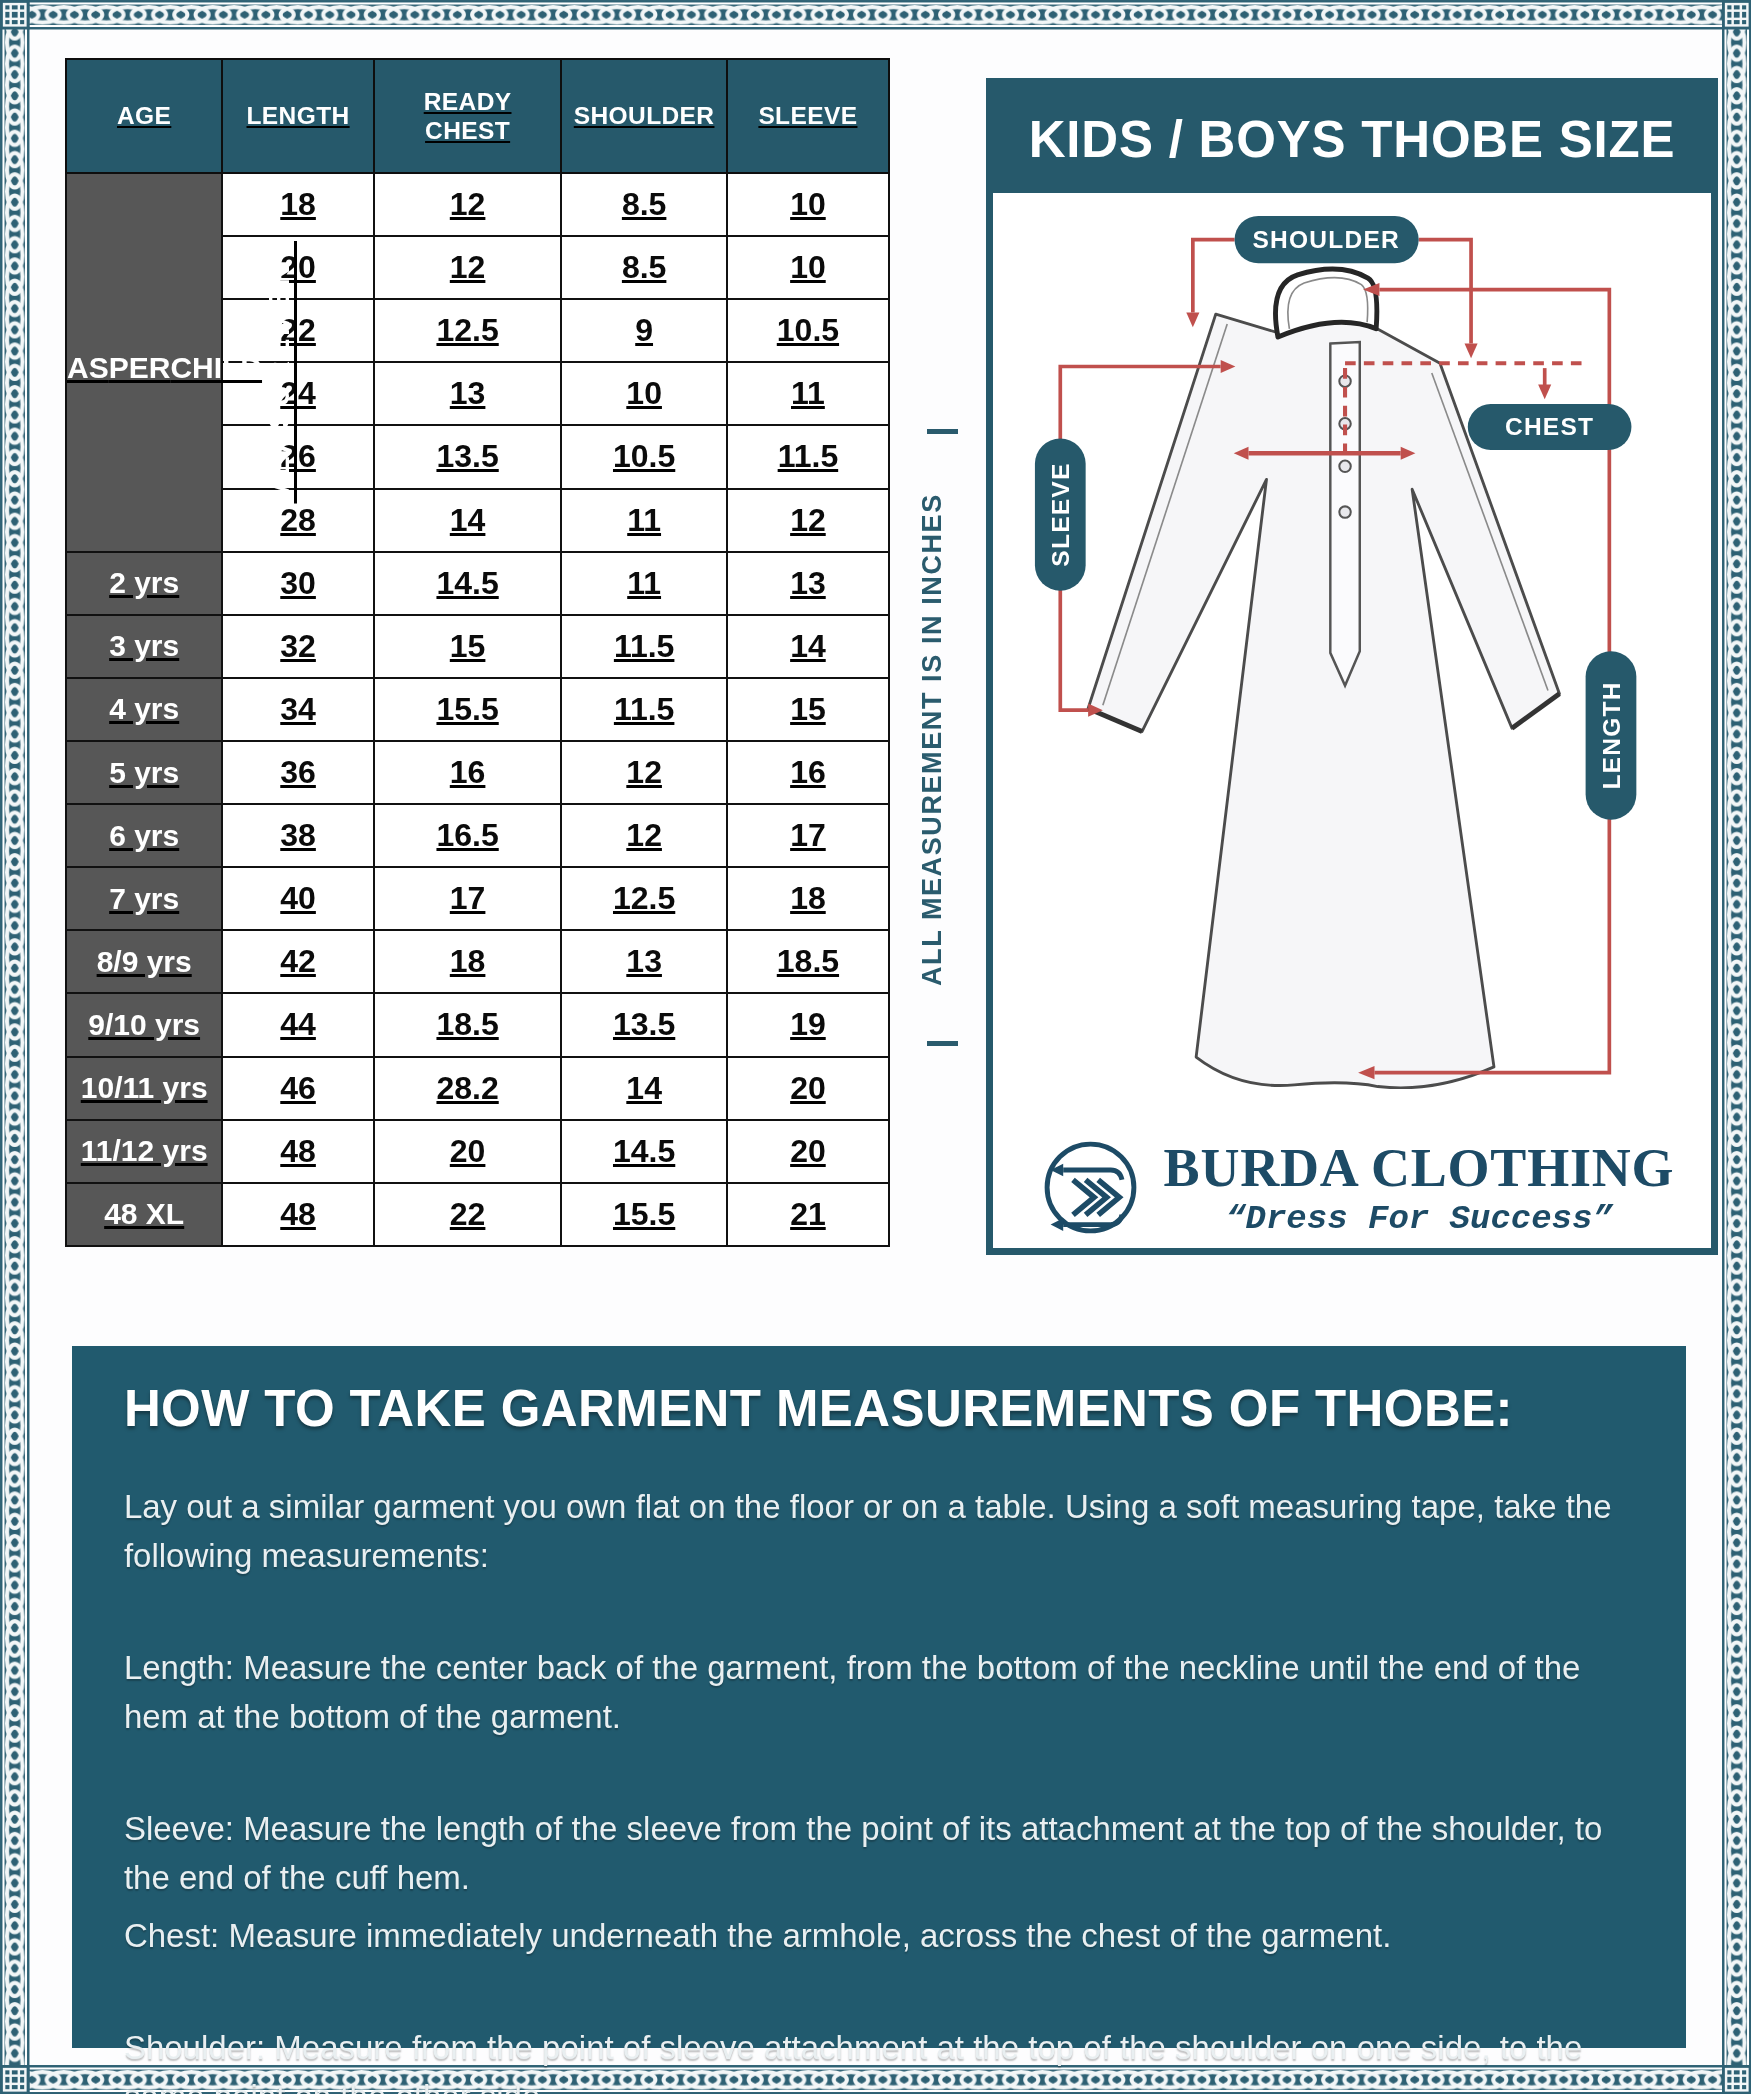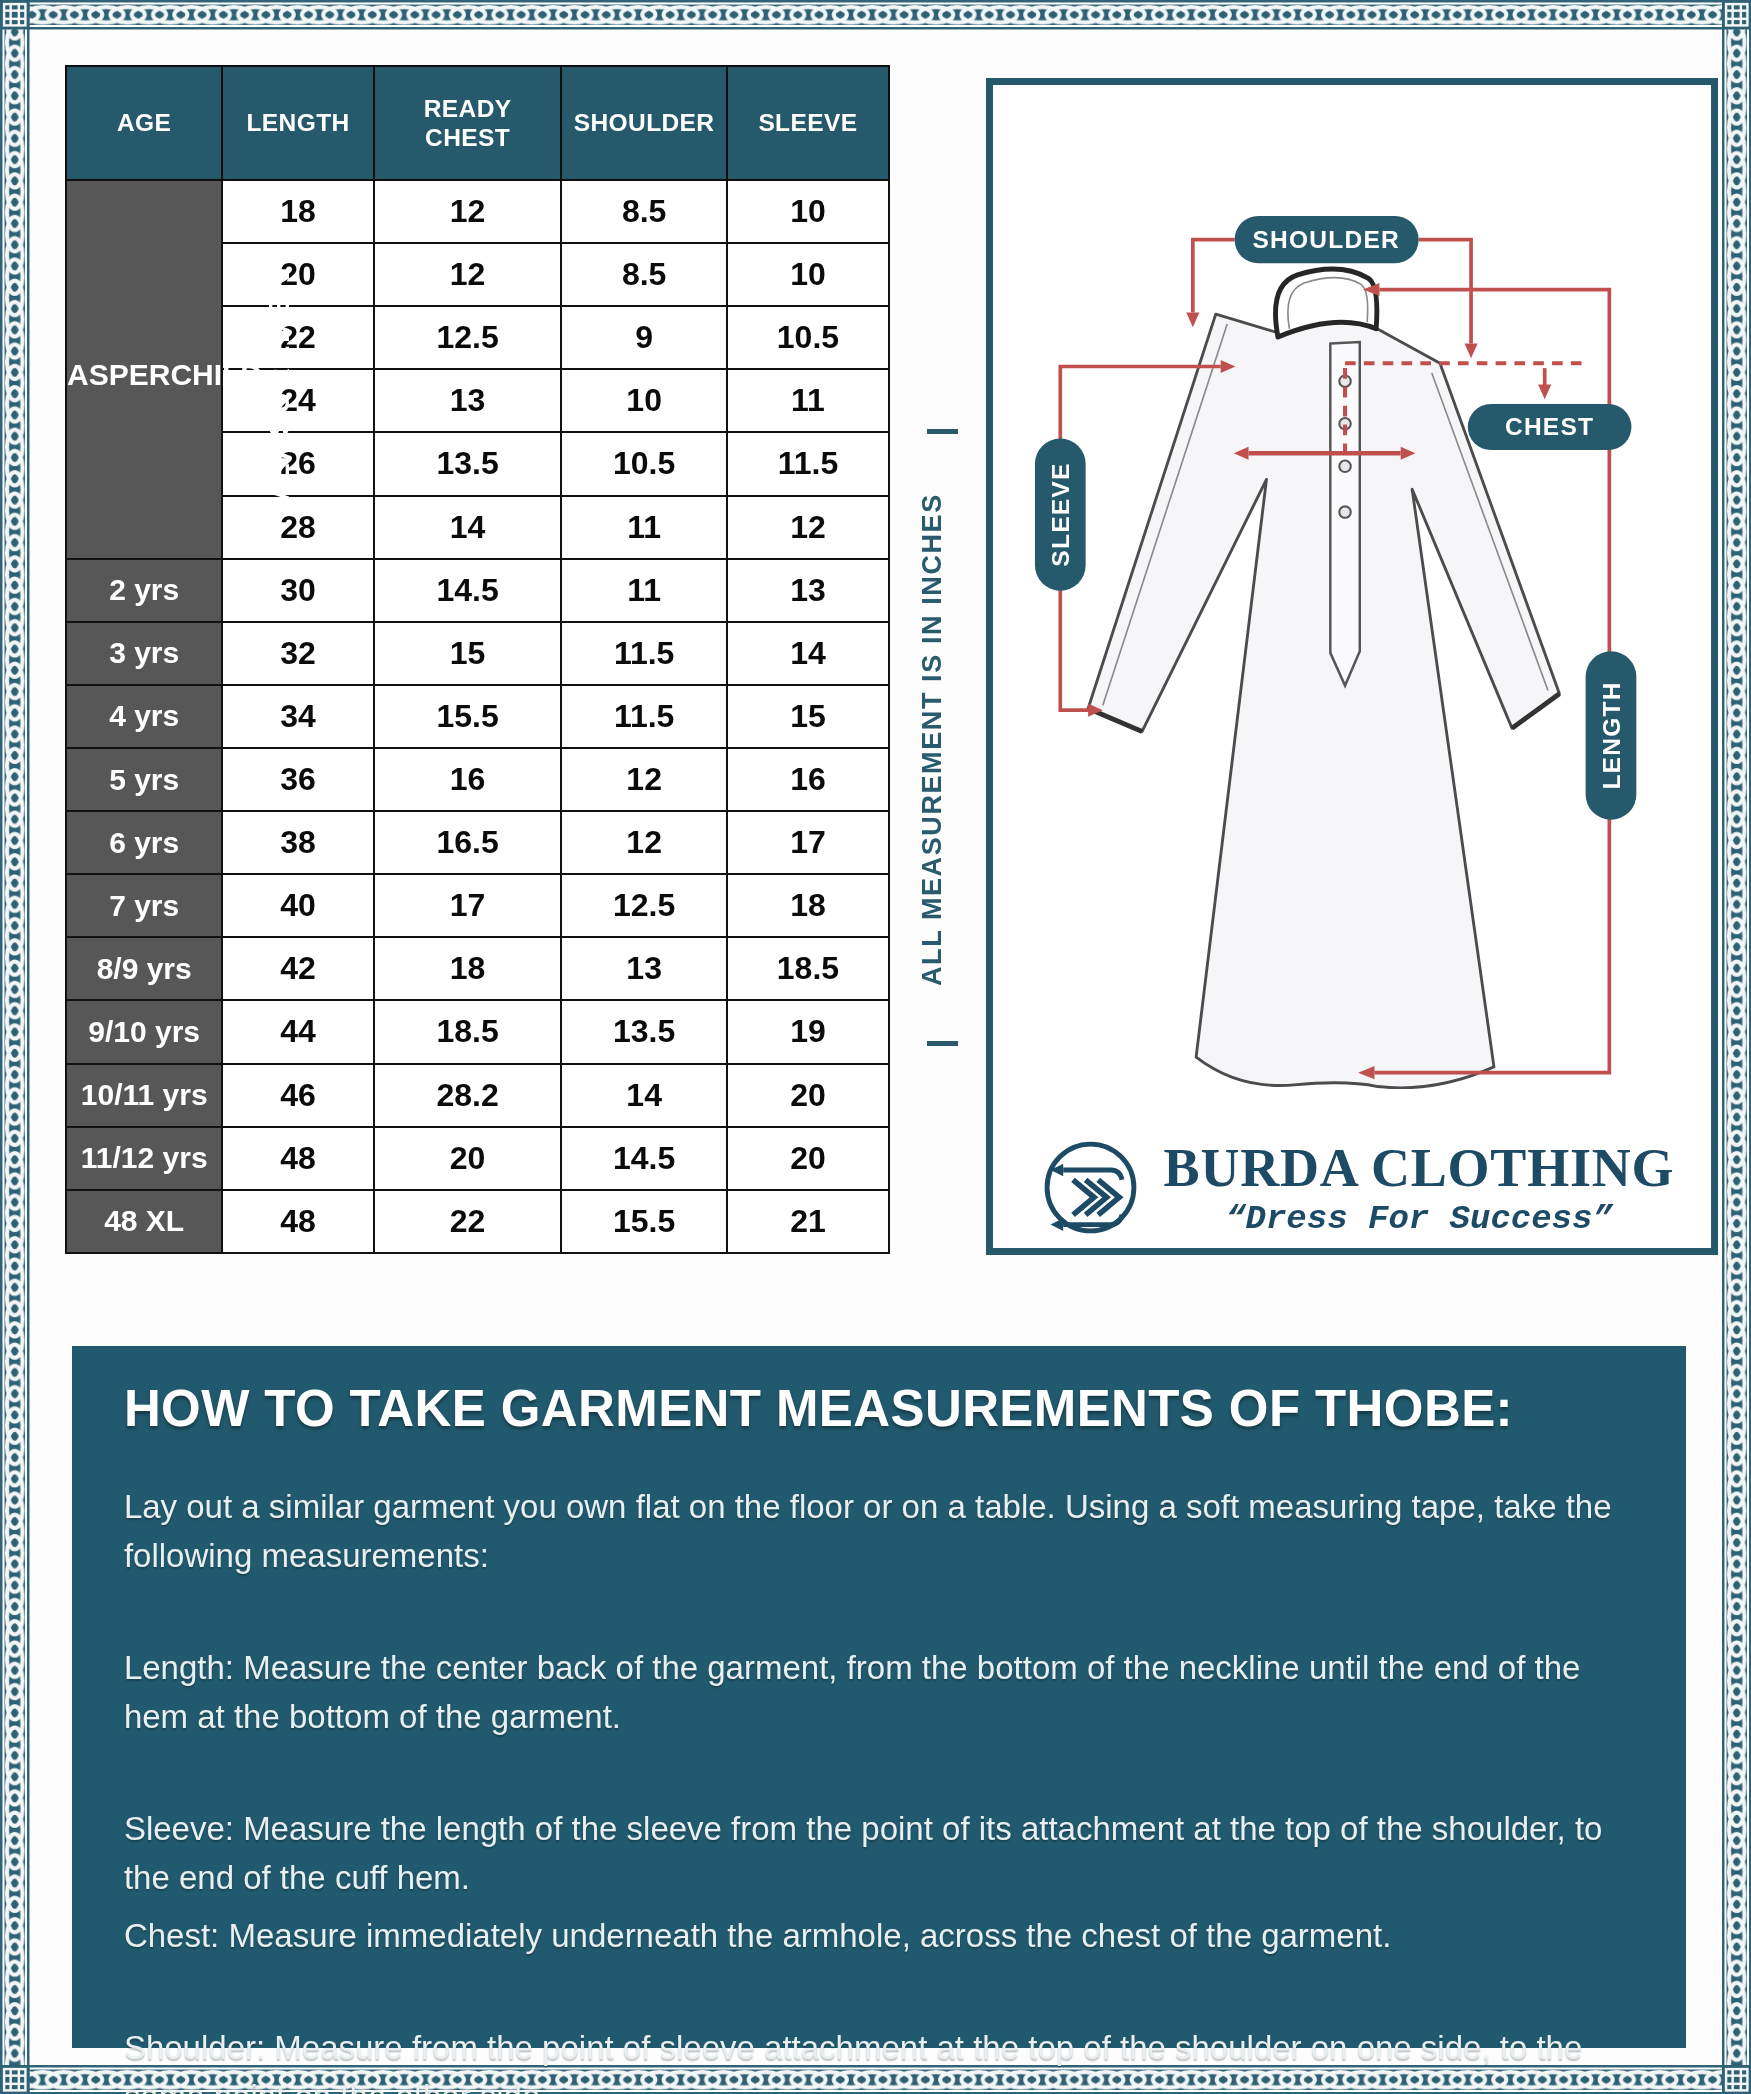--- a/index.html
+++ b/index.html
@@ -8,22 +8,22 @@
   
   .bstrip{position:absolute;display:block;}
   .bstrip.top{left:0;top:0;}
   .bstrip.bottom{left:0;top:2065px;}
   .bstrip.left{left:0;top:0;}
   .bstrip.right{left:1722px;top:0;}
   .bcorner{position:absolute;width:29.5px;height:29.5px;}
   .bcorner.tl{left:0;top:0;}  .bcorner.tr{left:1722px;top:0;}
   .bcorner.bl{left:0;top:2065px;} .bcorner.br{left:1722px;top:2065px;}
   
-  .size-table{position:absolute;left:65px;top:65px;width:825px;height:1189px;
-    border-collapse:collapse;table-layout:fixed;}
+  .size-table{position:absolute;left:65px;top:58px;width:825px;height:1189px;
+    border-collapse:collapse;table-layout:fixed;text-decoration:underline;}
   .size-table th{background:var(--teal);color:#fff;font-weight:700;font-size:24.5px;
     letter-spacing:0.4px;border:2.5px solid #0e0e0e;height:112px;padding:0 3.3px;line-height:1.2;}
   .size-table td{border:2.5px solid #111;background:#fff;color:#0b0b0b;text-align:center;
     font-weight:700;font-size:32px;height:61px;padding:0;}
   .size-table td.age-cell{background:var(--gray);color:#fff;font-size:30px;}
   .merged-age{display:flex;align-items:center;justify-content:flex-start;
     padding-top:11.5px;height:100%;}
   .merged-age .ln{display:block;font-size:30px;font-weight:700;line-height:1.18;}
   .merged-age .vword{writing-mode:vertical-rl;transform:rotate(180deg);font-size:30px;
     font-weight:700;letter-spacing:2.5px;margin-top:8.2px;}
@@ -300,20 +300,21 @@
           <td>21</td>
         </tr>
       </tbody>
   </table>
 
   <span class="dash-bar t"></span>
   <div class="vnote">ALL MEASUREMENT IS IN INCHES</div>
   <span class="dash-bar b"></span>
 
   <div class="dpanel">
+    <div class="title">KIDS / BOYS THOBE SIZE</div>
 
     <svg class="diagram" width="718" height="896" viewBox="0 0 877 1095">
 
       <path class="garment" d="M 352 172 L 272 148 L 116 630 L 182 658 L 334 350 L 248 1056 Q 300 1096 368 1090 Q 430 1084 470 1092 Q 540 1100 612 1068 L 512 362 L 634 654 L 692 612 L 546 208 L 462 162 Q 420 150 352 172 Z"></path>
       <line class="thin" x1="286" y1="160" x2="134" y2="626"></line>
       <line class="thin" x1="536" y1="220" x2="678" y2="608"></line>
       <line class="cuff" x1="116" y1="630" x2="182" y2="658"></line>
       <line class="cuff" x1="692" y1="612" x2="634" y2="654"></line>
       <path class="collar" d="M 348 176 Q 336 112 372 100 Q 424 84 458 104 Q 472 112 468 166 Q 420 146 348 176 Z"></path>
       <path class="thin" d="M 362 166 Q 354 120 380 110 Q 424 96 450 112 Q 460 120 457 158" stroke="#262626"></path>

